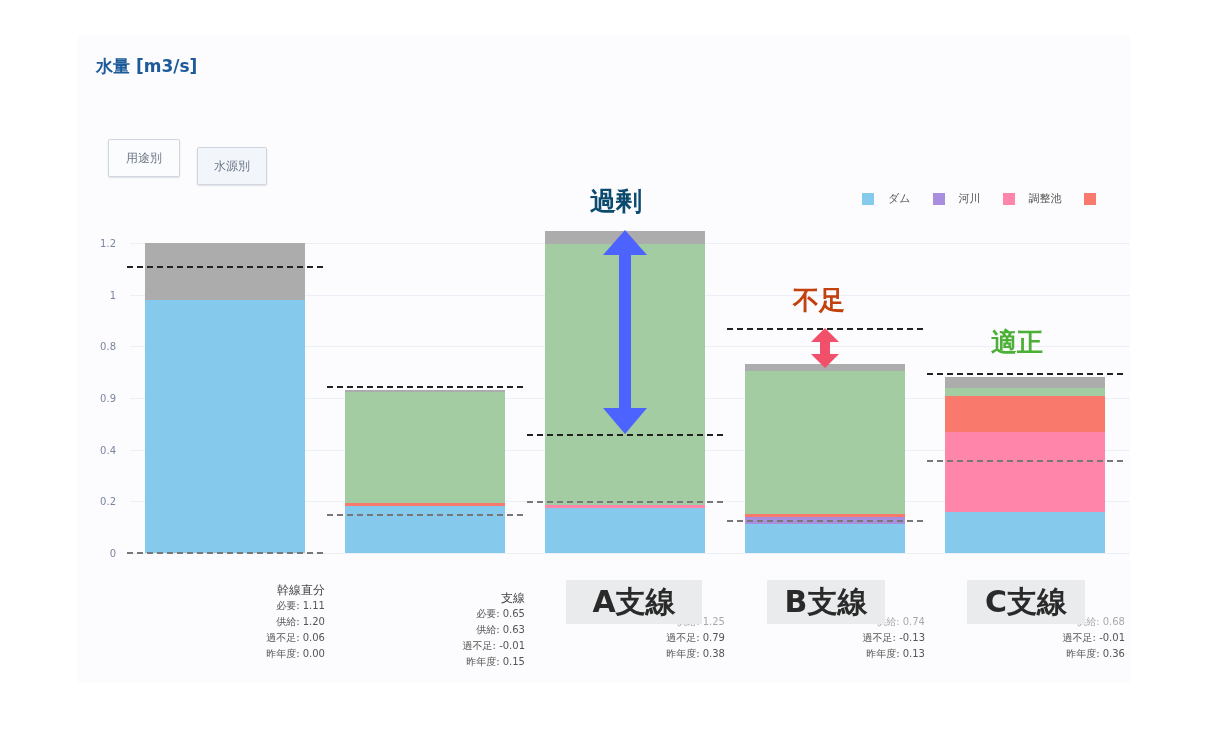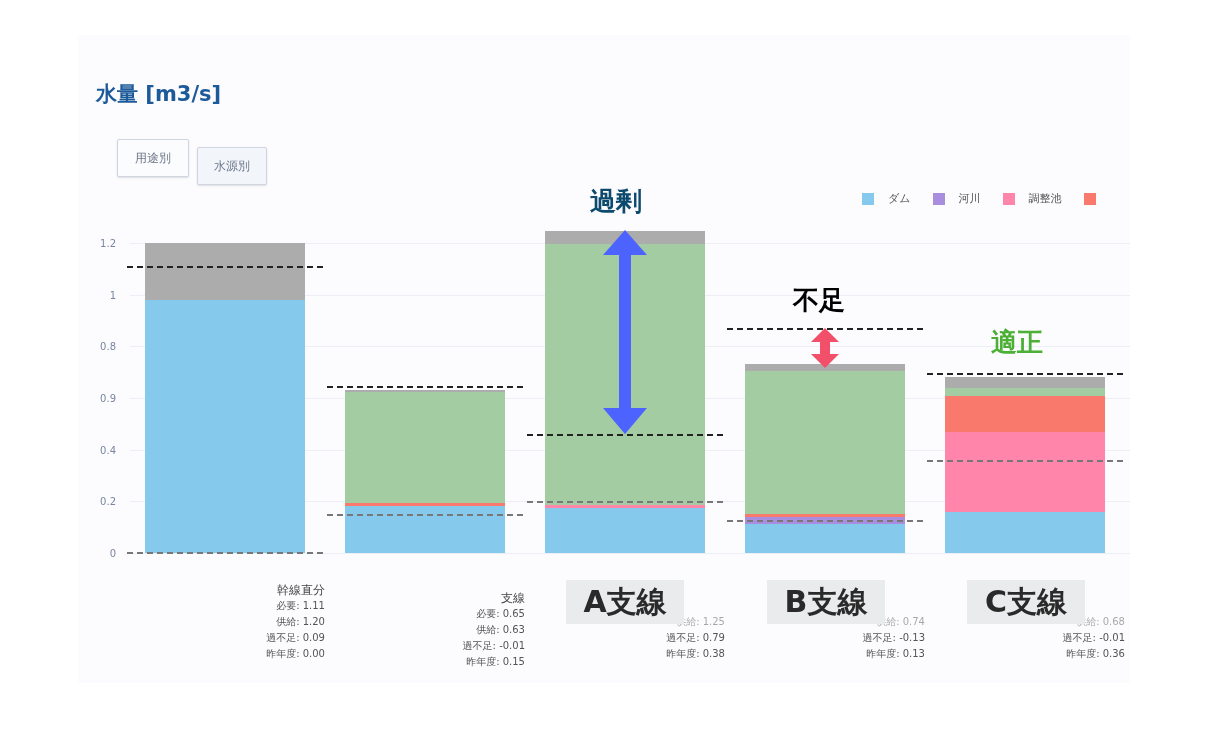--- a/index.html
+++ b/index.html
@@ -1,18 +1,18 @@
 <!DOCTYPE html>
 <html><head>
 <meta charset="utf-8">
 <style>
   html, body { margin:0; padding:0; background:#ffffff; }
   body { width:1208px; height:746px; position:relative; overflow:hidden; font-family:"DejaVu Sans", sans-serif; }
   .panel { position:absolute; left:78px; top:35px; width:1052px; height:648px; background:#fcfcfe; }
-  .title { position:absolute; left:96px; top:55px; font-size:21px; font-weight:bold; color:#1d5a9a; font-family:"DejaVu Sans", sans-serif;margin-top:25px; }
+  .title { position:absolute; left:96px; top:55px; font-size:17px; font-weight:bold; color:#1d5a9a; font-family:"DejaVu Sans", sans-serif; }
   .btn { position:absolute; top:139px; height:36px; border:1px solid #cfd6e2; background:#fbfcfe; color:#6b7486; font-size:12px; line-height:36px; text-align:center; box-shadow:0 1px 2px rgba(0,0,0,0.12); border-radius:2px; }
   .btn.alt { background:#f2f6fb;margin-top:8px; }
   .legend { position:absolute; top:191px; left:862px; display:flex; align-items:center; font-size:11px; color:#555; }
   .legend .item { display:flex; align-items:center; margin-right:22px; }
   .legend .sw { width:12px; height:12px; margin-right:14px; }
   .ytick { position:absolute; left:84px; width:32px; text-align:right; font-size:10px; color:#7a86a0; transform:translateY(-50%); }
   .grid { position:absolute; left:130px; width:1000px; height:1px; background:#eceff6; }
   .bar { position:absolute; width:160px; }
   .seg { position:absolute; left:0; width:100%; }
   .hline { position:absolute; height:0; }
@@ -22,21 +22,21 @@
   .xlabel .name { font-size:12px; color:#444; }
   .callout { position:absolute; background:#e9ebec; color:#2a2a2a; font-size:30px; font-weight:bold; text-align:center; line-height:44px; height:44px; }
   .ann { position:absolute; font-size:26px; font-weight:bold; }
 </style>
 </head>
 <body>
 
 <div class="panel"></div>
 <div class="title">水量 [m3/s]</div>
 
-<div class="btn" style="left:117px;width:70px;">用途別</div>
+<div class="btn" style="left:108px;width:70px;">用途別</div>
 <div class="btn alt" style="left:197px;width:68px;">水源別</div>
 
 <div class="legend">
   <div class="item">
       <span class="sw" style="background:#85c9ec"></span>
       <span>ダム</span>
     </div>
   <div class="item">
       <span class="sw" style="background:#a98ee0"></span>
       <span>河川</span>
@@ -118,29 +118,29 @@
   <rect x="19" y="26" width="12" height="156" fill="#4d63ff"></rect>
   <polygon points="25,206 47,180 3,180" fill="#4d63ff"></polygon>
 </svg>
 <div class="ann" style="left:590px;top:184px;color:#0c4a6e">過剰</div>
 
 <svg style="position:absolute;left:810px;top:328px" width="30" height="40">
   <polygon points="15,0 29,14 1,14" fill="#f2506a"></polygon>
   <rect x="10" y="13" width="10" height="14" fill="#f2506a"></rect>
   <polygon points="15,40 29,26 1,26" fill="#f2506a"></polygon>
 </svg>
-<div class="ann" style="left:793px;top:283px;color:#000000">不足</div>
+<div class="ann" style="left:793px;top:283px;color:#c2410c">不足</div>
 
 <div class="ann" style="left:991px;top:325px;color:#4cb036">適正</div>
 
 <div class="xlabel" style="left:125px;top:582px">
   <div class="name">幹線直分</div>
   <div>必要: 1.11</div>
   <div>供給: 1.20</div>
-  <div>過不足: 0.09</div>
+  <div>過不足: 0.06</div>
   <div>昨年度: 0.00</div>
 </div>
 <div class="xlabel" style="left:325px;top:590px">
   <div class="name">支線</div>
   <div>必要: 0.65</div>
   <div>供給: 0.63</div>
   <div>過不足: -0.01</div>
   <div>昨年度: 0.15</div>
 </div>
 <div class="xlabel" style="left:525px;top:614px">
@@ -152,15 +152,15 @@
   <div style="opacity:0.5">供給: 0.74</div>
   <div>過不足: -0.13</div>
   <div>昨年度: 0.13</div>
 </div>
 <div class="xlabel" style="left:925px;top:614px">
   <div style="opacity:0.5">供給: 0.68</div>
   <div>過不足: -0.01</div>
   <div>昨年度: 0.36</div>
 </div>
 
-<div class="callout" style="left:566px;top:580px;width:118px">A支線</div>
+<div class="callout" style="left:566px;top:580px;width:136px">A支線</div>
 <div class="callout" style="left:767px;top:580px;width:118px">B支線</div>
 <div class="callout" style="left:967px;top:580px;width:118px">C支線</div>
 
 </body></html>

